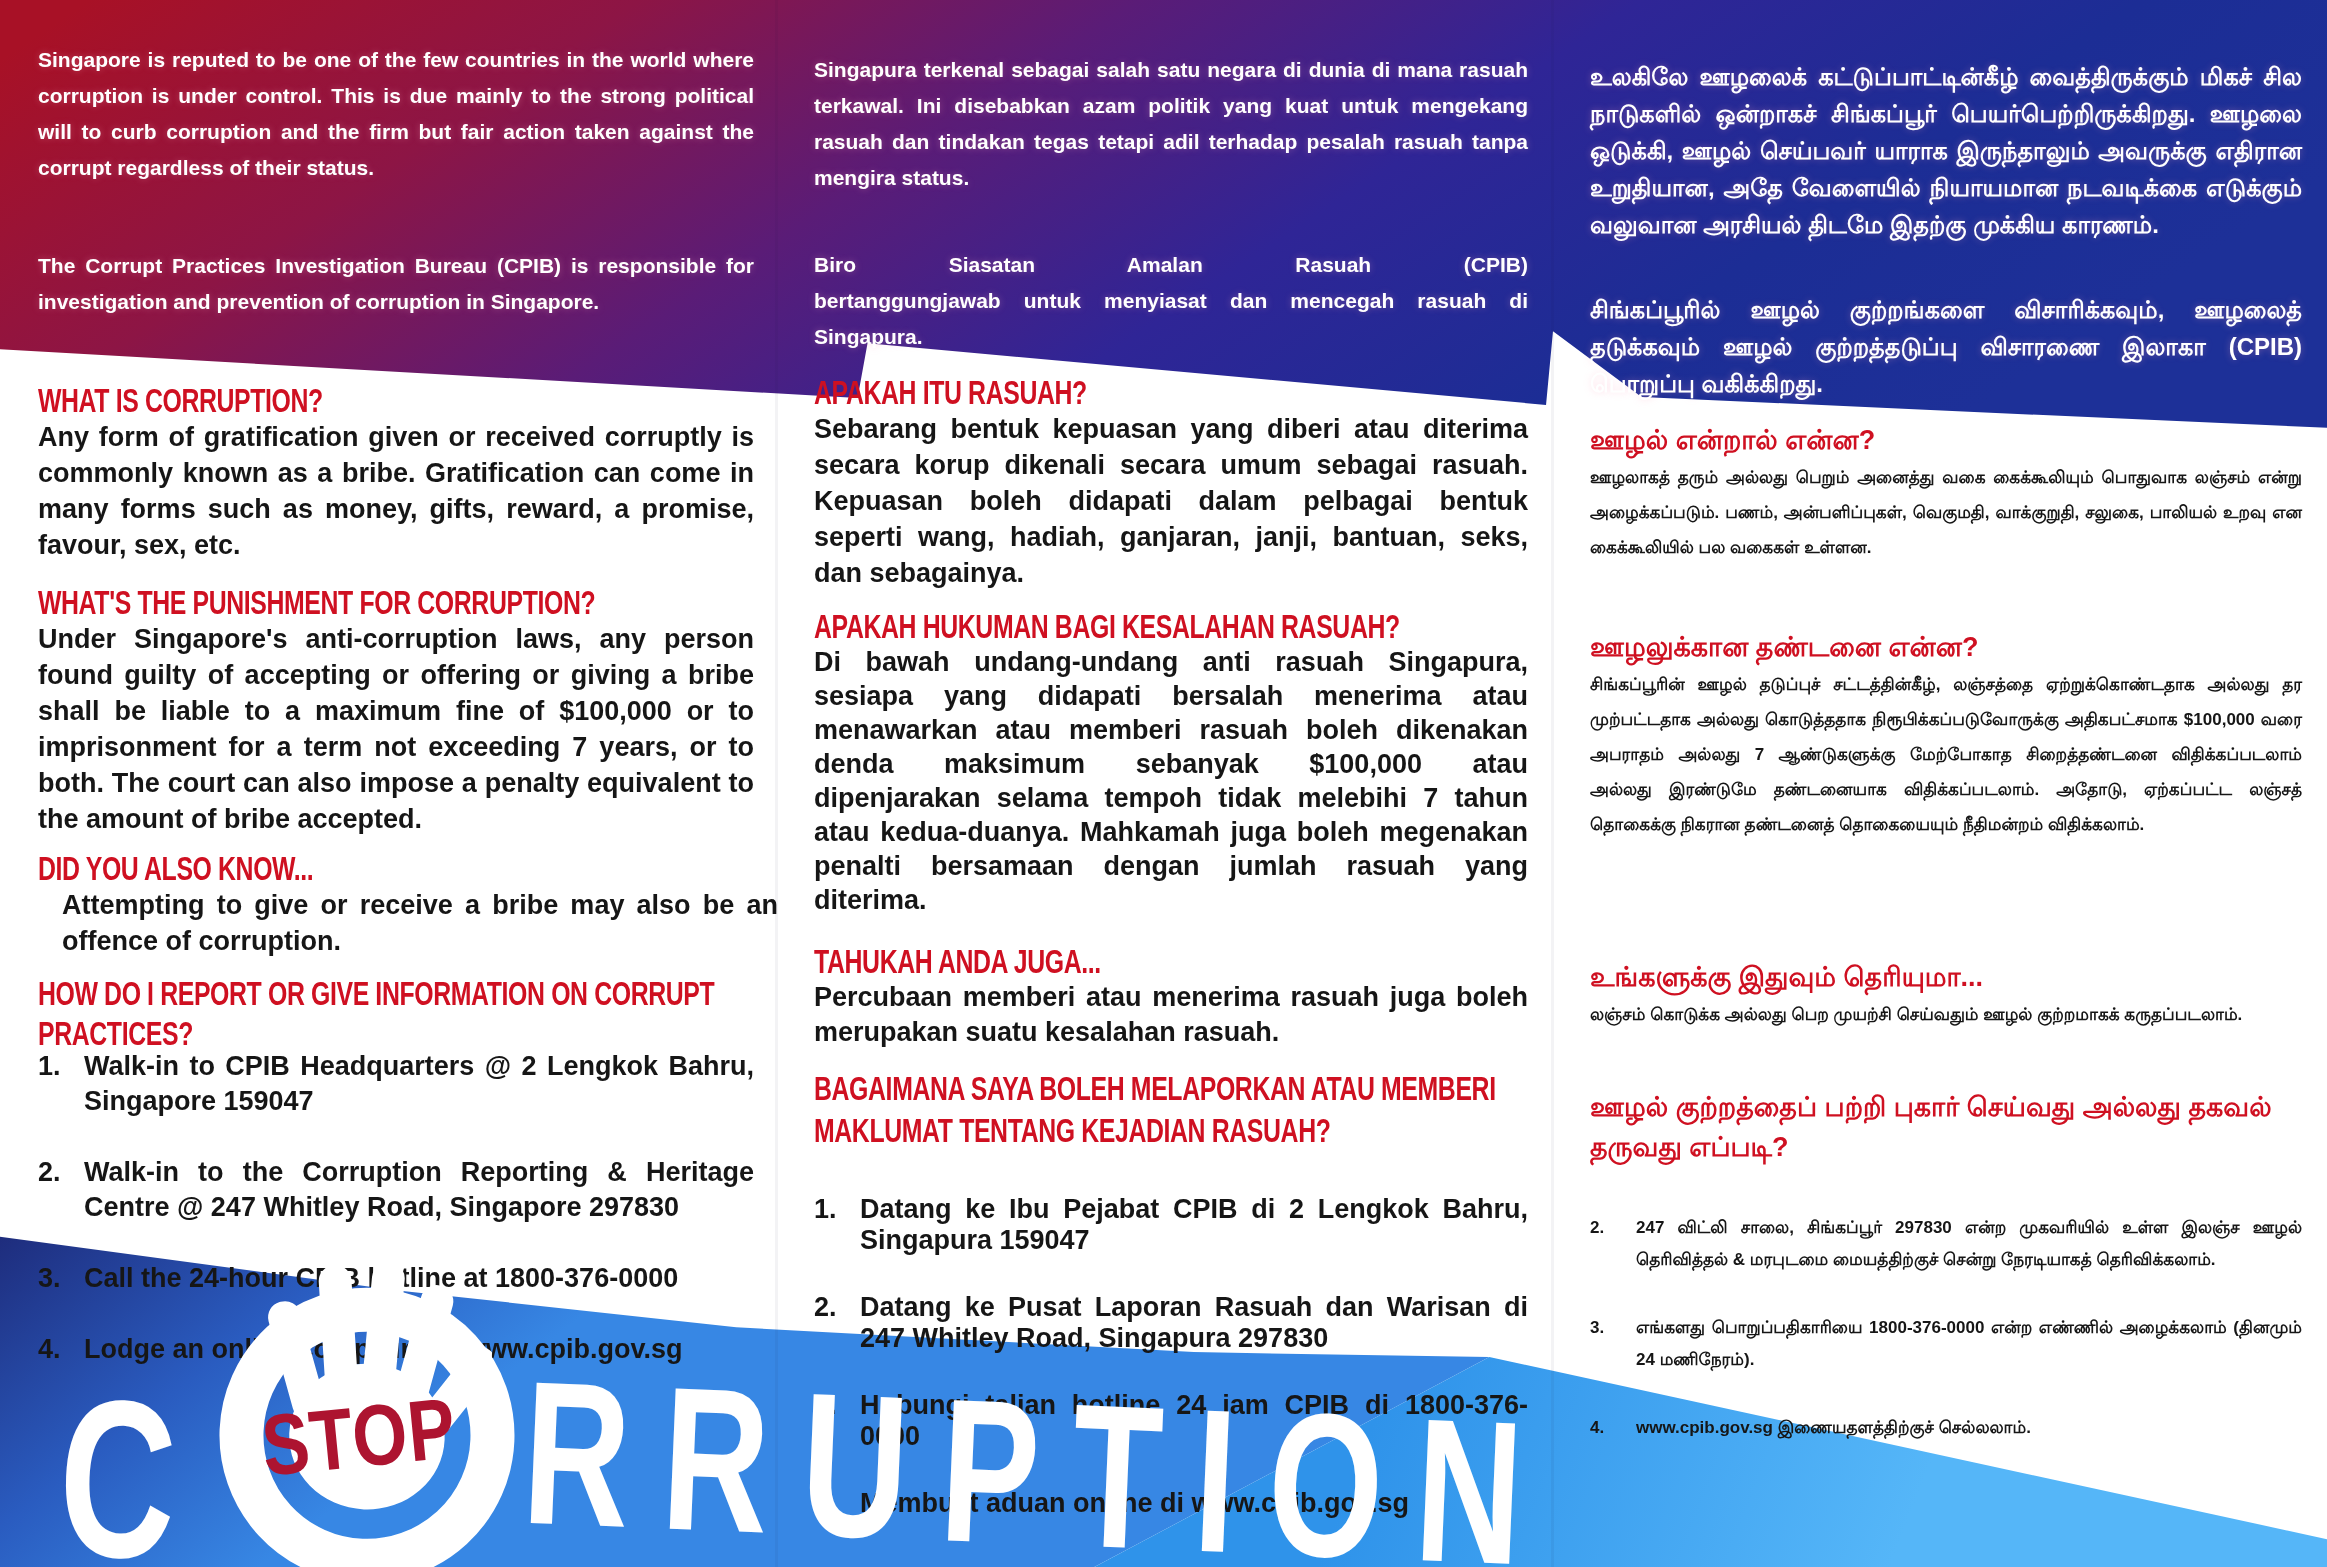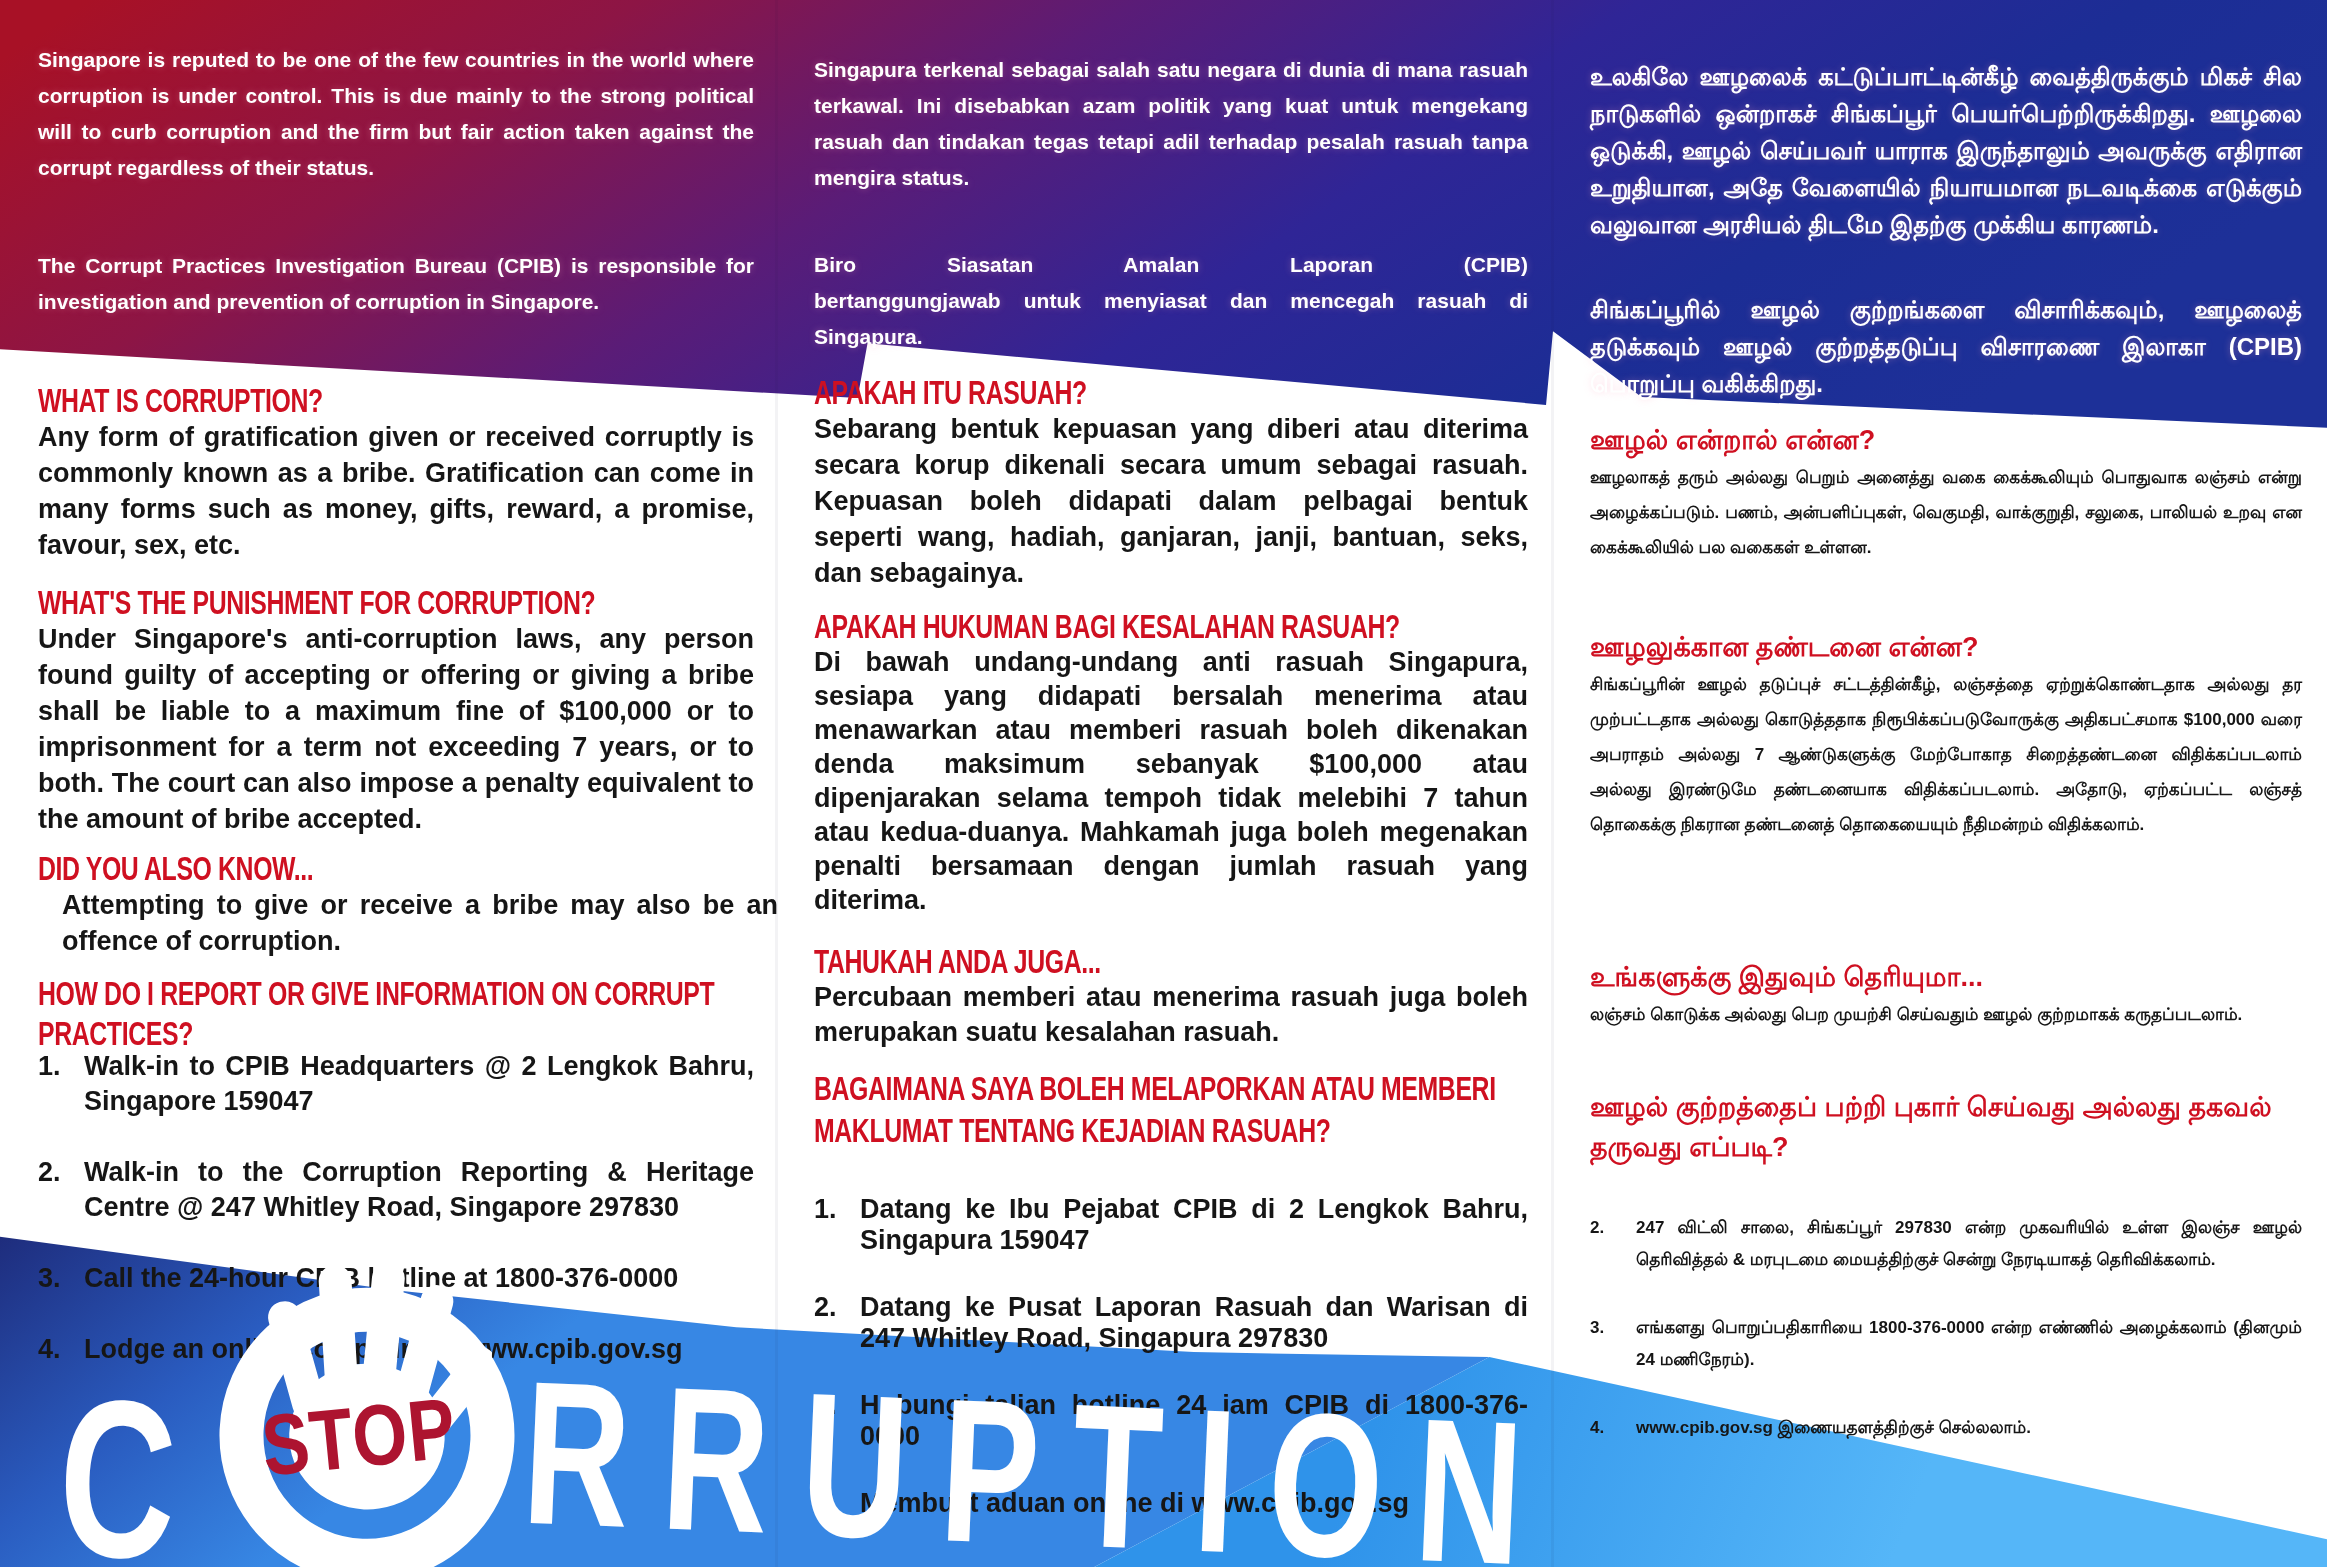--- a/index.html
+++ b/index.html
@@ -133,21 +133,21 @@
       </div>
       <div class="body li">
         <span class="num">4.</span><span>Lodge an online complaint at www.cpib.gov.sg</span>
       </div>
     </div>
   </div>
 
   <div class="col" style="left:814px; top:0; width:714px;">
     <div class="intro" style="position:absolute; left:0; top:52px; width:714px;">Singapura terkenal sebagai salah satu negara di dunia di mana rasuah terkawal. Ini disebabkan azam politik yang kuat untuk mengekang rasuah dan tindakan tegas tetapi adil terhadap pesalah rasuah tanpa mengira status.</div>
     <div class="intro" style="position:absolute; left:0; top:247px; width:714px;">
-      <span class="lastline-justify">Biro Siasatan Amalan Laporan (CPIB)</span>
+      <span class="lastline-justify">Biro Siasatan Amalan Rasuah (CPIB)</span>
       <span>bertanggungjawab untuk menyiasat dan mencegah rasuah di Singapura.</span>
     </div>
 
     <div class="heading" style="position:absolute; left:0; top:372px;">APAKAH ITU RASUAH?</div>
     <div class="body ms" style="position:absolute; left:0; top:411px; width:714px; line-height:36px;">Sebarang bentuk kepuasan yang diberi atau diterima secara korup dikenali secara umum sebagai rasuah. Kepuasan boleh didapati dalam pelbagai bentuk seperti wang, hadiah, ganjaran, janji, bantuan, seks, dan sebagainya.</div>
 
     <div class="heading" style="position:absolute; left:0; top:606px;">APAKAH HUKUMAN BAGI KESALAHAN RASUAH?</div>
     <div class="body ms" style="position:absolute; left:0; top:645px; width:714px;">Di bawah undang-undang anti rasuah Singapura, sesiapa yang didapati bersalah menerima atau menawarkan atau memberi rasuah boleh dikenakan denda maksimum sebanyak $100,000 atau dipenjarakan selama tempoh tidak melebihi 7 tahun atau kedua-duanya. Mahkamah juga boleh megenakan penalti bersamaan dengan jumlah rasuah yang diterima.</div>
 
     <div class="heading" style="position:absolute; left:0; top:941px;">TAHUKAH ANDA JUGA...</div>

